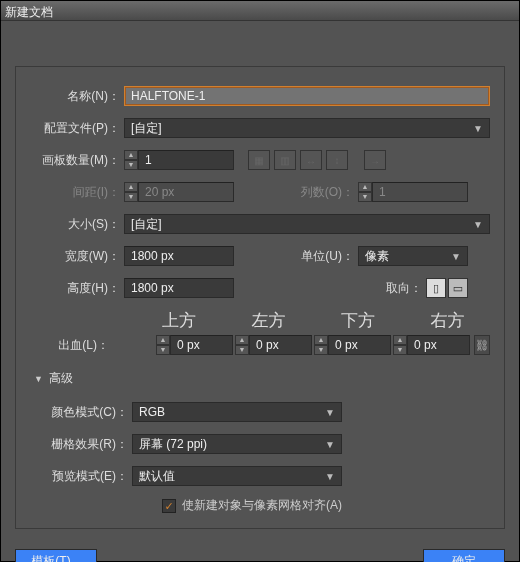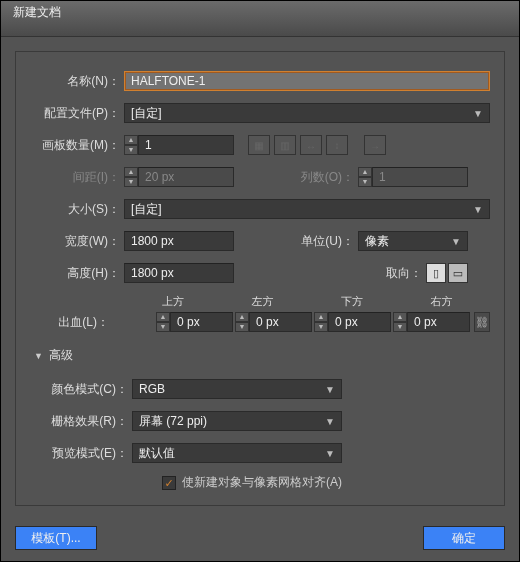--- a/index.html
+++ b/index.html
@@ -12,35 +12,36 @@
     height: 562px;
     overflow: hidden;
   }
   .window {
     width: 520px;
     height: 562px;
     background: #535353;
     border: 1px solid #000;
   }
   .titlebar {
-    height: 36px;
+    height: 20px;
     background: linear-gradient(#6b6b6b, #4a4a4a);
-    padding: 3px 12px;
+    padding: 3px 4px;
     color: #eee;
     font-size: 12px;
     border-bottom: 1px solid #333;
   }
   .content {
     padding: 14px 14px 12px 14px;
   }
   .panel {
     background: #535353;
     border: 1px solid #3a3a3a;
     padding: 18px 14px 14px 14px;
     position: relative;
+    margin-top: 31px;
   }
   .row {
     display: flex;
     align-items: center;
     margin-bottom: 10px;
     min-height: 22px;
   }
   .label {
     text-align: right;
     color: #ddd;
@@ -133,21 +134,21 @@
     font-size: 9px;
     margin-right: 6px;
     margin-left: 4px;
     color: #ccc;
   }
   .bleed-header {
     display: flex;
     margin-left: 116px;
     gap: 14px;
     margin-bottom: 2px;
-    font-size: 11px;
+    font-size: 17px;
   }
   .bleed-header div {
     width: 78px;
     color: #ddd;
     padding-left: 16px;
   }
   .bleed-fields {
     display: flex;
     gap: 2px;
     padding-left: 43px;

